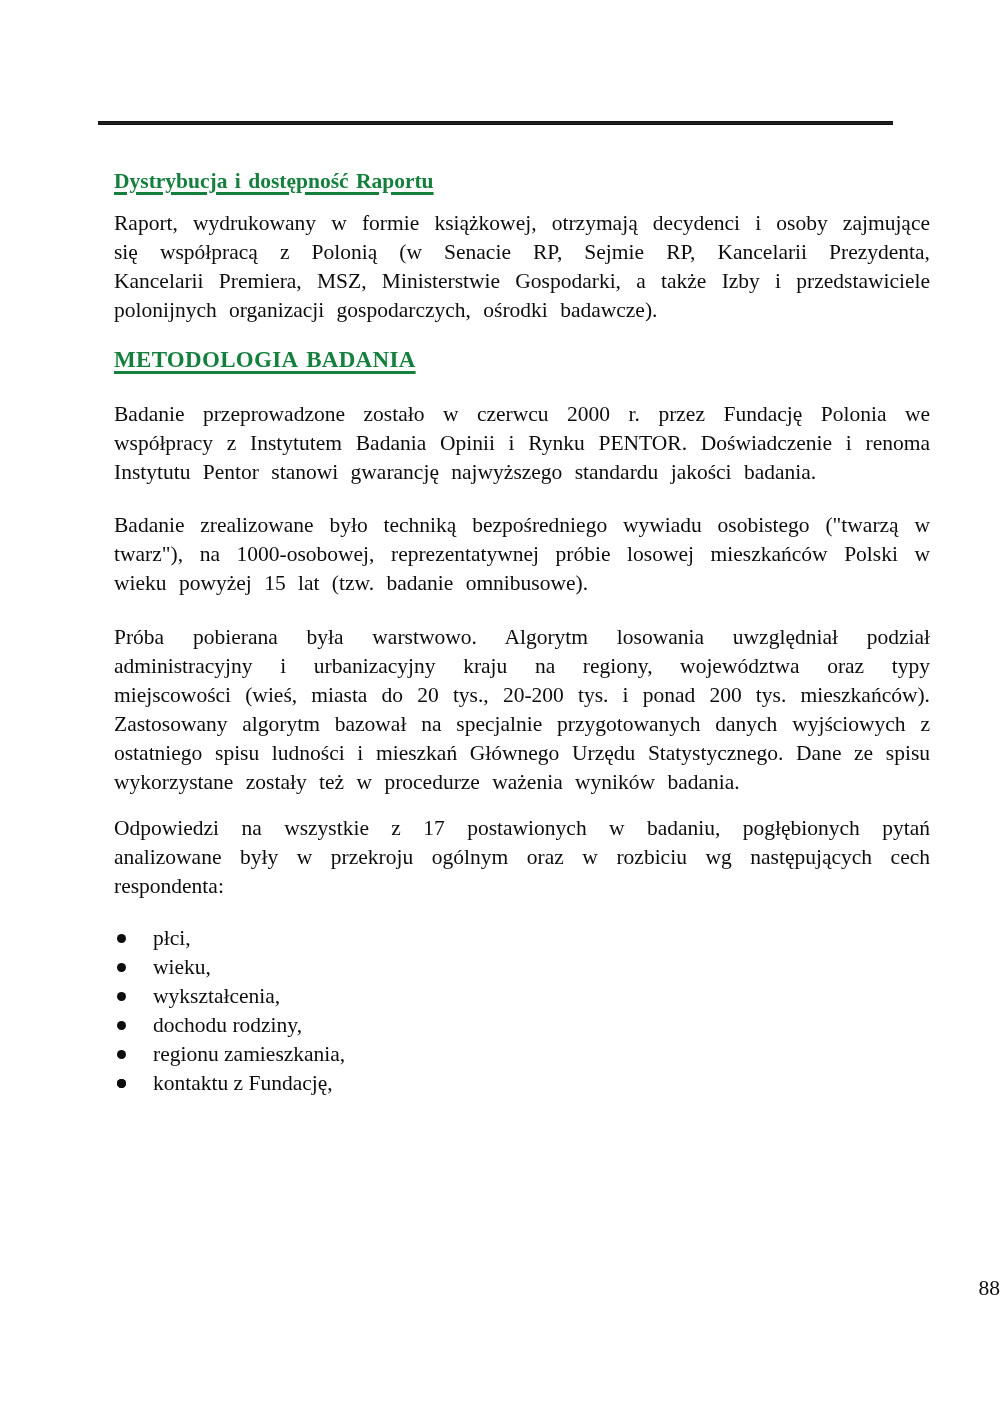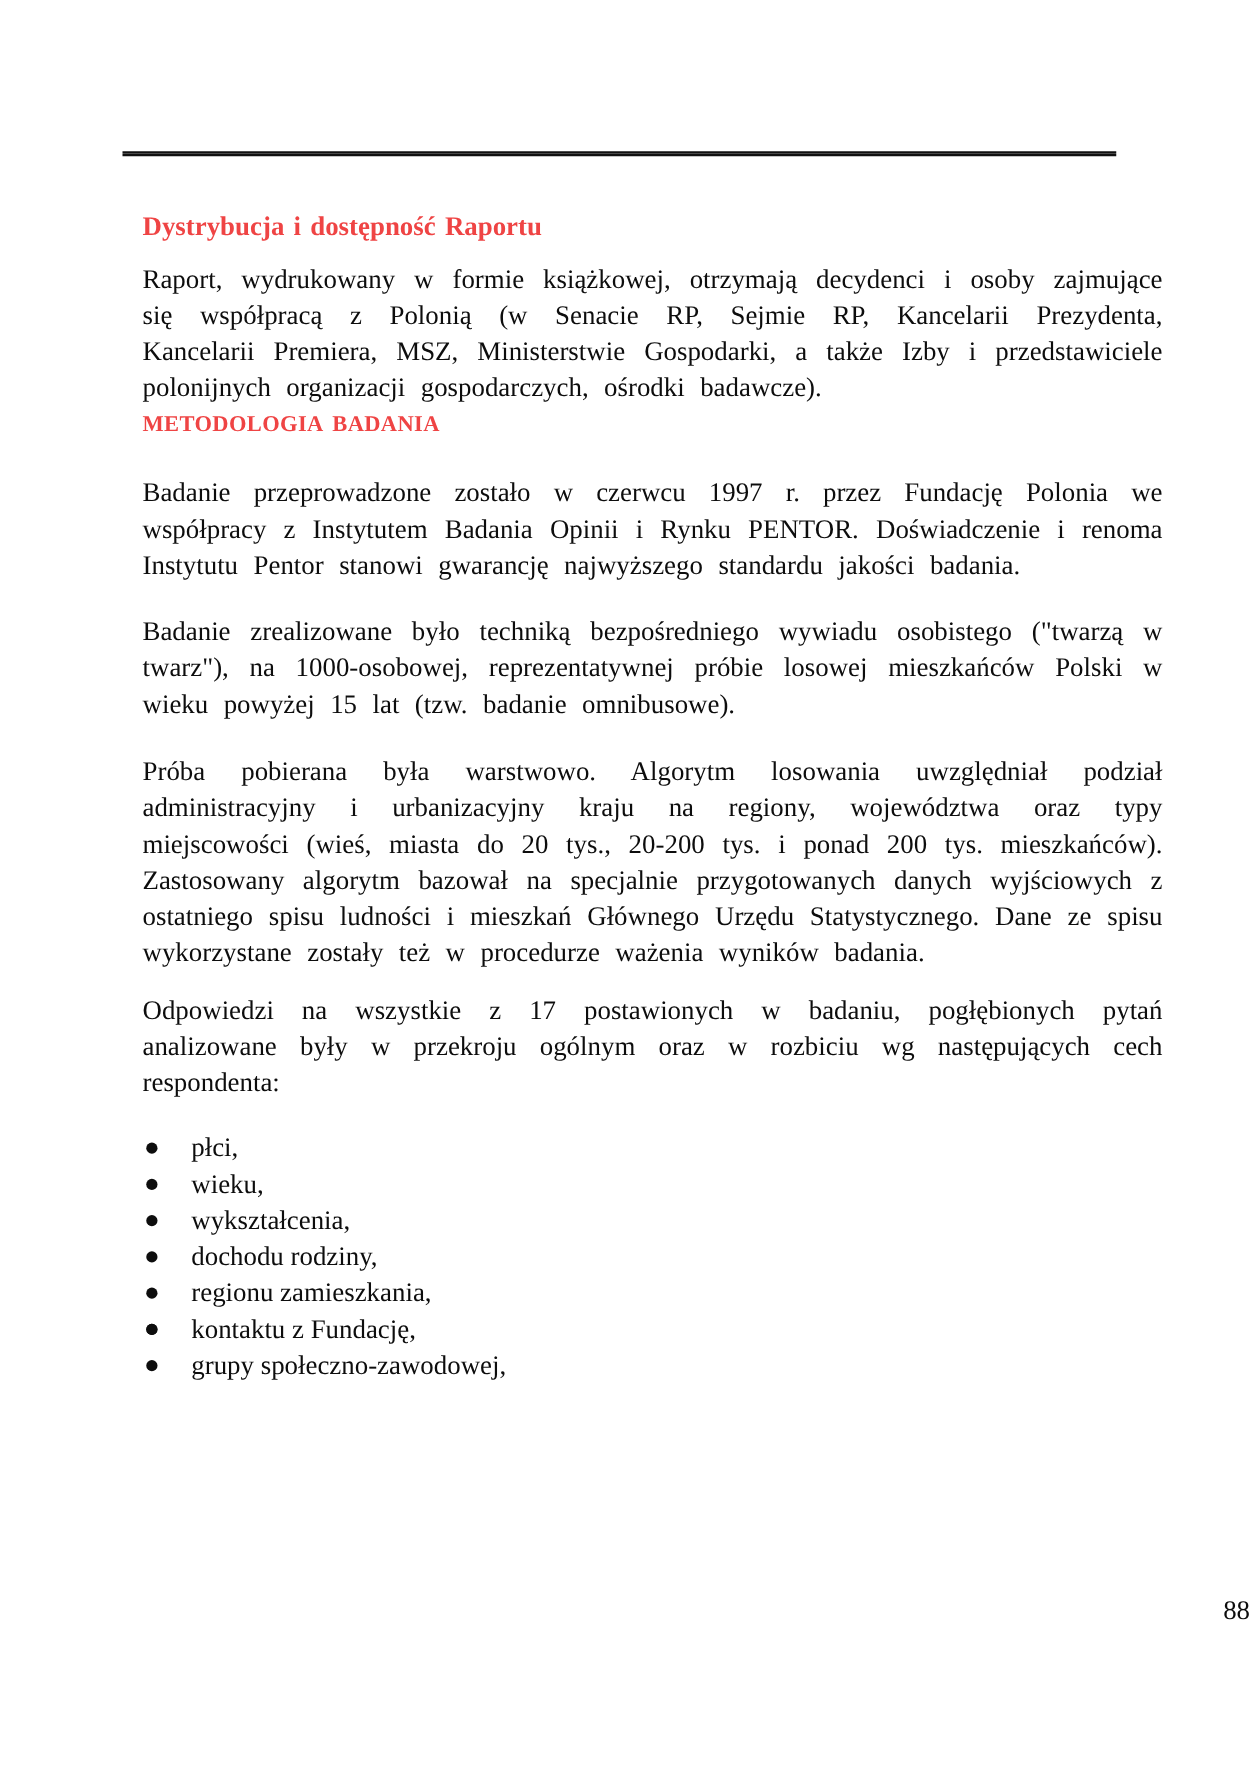--- a/index.html
+++ b/index.html
@@ -26,33 +26,34 @@
   }
   .content {
     position: absolute;
     left: 114px;
     top: 125px;
     width: 816px;
   }
   h2 {
     margin: 0;
     font-weight: bold;
-    color: #ef4444;
+    color: #15803d;
+    text-decoration: underline;
     text-decoration-thickness: 2.5px;
     text-underline-offset: 4px;
     line-height: 29px;
   }
   .h-title {
     margin-top: 42px;
     font-size: 21.5px;
     word-spacing: 2px;
   }
   .h-caps {
-    margin-top: 0;
-    font-size: 18px;
+    margin-top: 20px;
+    font-size: 23px;
     letter-spacing: 0.3px;
     word-spacing: 3px;
   }
   p {
     margin: 0;
     font-size: 21.5px;
     line-height: 29px;
     text-align: justify;
     word-spacing: 7px;
   }
@@ -102,21 +103,21 @@
 
   <div class="content">
 
     <h2 class="h-title">Dystrybucja i dostępność Raportu</h2>
 
     <p class="mt13">Raport, wydrukowany w formie książkowej, otrzymają decydenci i osoby zajmujące się współpracą z Polonią (w Senacie RP, Sejmie RP, Kancelarii Prezydenta, Kancelarii Premiera, MSZ, Ministerstwie Gospodarki, a także Izby i przedstawiciele polonijnych organizacji gospodarczych, ośrodki badawcze).</p>
 
 
     <h2 class="h-caps">METODOLOGIA BADANIA</h2>
 
-    <p class="mt26">Badanie przeprowadzone zostało w czerwcu 1997 r. przez Fundację Polonia we współpracy z Instytutem Badania Opinii i Rynku PENTOR. Doświadczenie i renoma Instytutu Pentor stanowi gwarancję najwyższego standardu jakości badania.</p>
+    <p class="mt26">Badanie przeprowadzone zostało w czerwcu 2000 r. przez Fundację Polonia we współpracy z Instytutem Badania Opinii i Rynku PENTOR. Doświadczenie i renoma Instytutu Pentor stanowi gwarancję najwyższego standardu jakości badania.</p>
 
     <p class="mt24">Badanie zrealizowane było techniką bezpośredniego wywiadu osobistego ("twarzą w twarz"), na 1000-osobowej, reprezentatywnej próbie losowej mieszkańców Polski w wieku powyżej 15 lat (tzw. badanie omnibusowe).</p>
 
     <p class="mt25">Próba pobierana była warstwowo. Algorytm losowania uwzględniał podział administracyjny i urbanizacyjny kraju na regiony, województwa oraz typy miejscowości (wieś, miasta do 20 tys., 20-200 tys. i ponad 200 tys. mieszkańców). Zastosowany algorytm bazował na specjalnie przygotowanych danych wyjściowych z ostatniego spisu ludności i mieszkań Głównego Urzędu Statystycznego. Dane ze spisu wykorzystane zostały też w procedurze ważenia wyników badania.</p>
 
     <p class="mt17">Odpowiedzi na wszystkie z 17 postawionych w badaniu, pogłębionych pytań analizowane były w przekroju ogólnym oraz w rozbiciu wg następujących cech respondenta:</p>
 
     <ul class="bullets">
       <li>
         <span class="dot"></span>
@@ -138,23 +139,19 @@
         <span class="dot"></span>
         <span>regionu zamieszkania,</span>
       </li>
       <li>
         <span class="dot"></span>
       </li>
       <li>
         <span class="dot"></span>
         <span>kontaktu z Fundację,</span>
       </li>
-      <li>
-        <span class="dot"></span>
-        <span>grupy społeczno-zawodowej,</span>
-      </li>
     </ul>
 
   </div>
 
   <div class="page-number">88</div>
 
 </div>
 
 </body></html>

